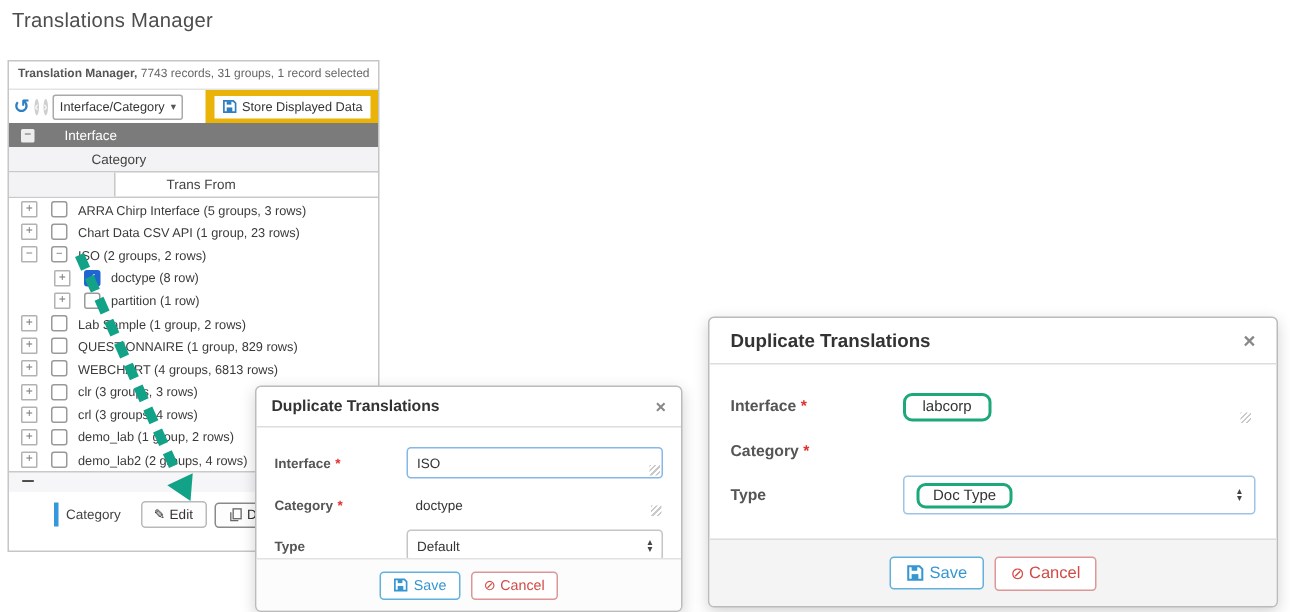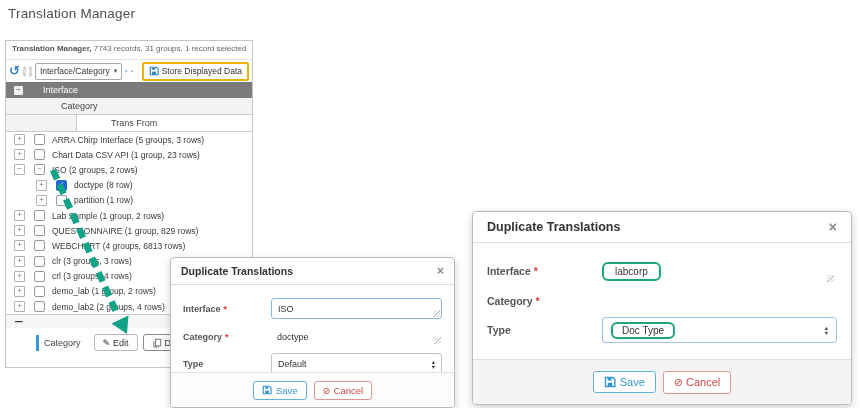--- a/index.html
+++ b/index.html
@@ -12,21 +12,21 @@
   .panel{position:absolute;left:5px;top:40px;width:246px;height:326px;border:1px solid #c6c6c6;background:#fff;}
   .summary{height:15px;padding:3px 6px 0 6px;font-size:8px;color:#666;border-bottom:1px solid #e3e3e3;white-space:nowrap;overflow:hidden;}
   .summary b{color:#555;text-align:center;}
   .toolbar{height:20px;display:flex;align-items:center;gap:3px;padding:1px 3px;white-space:nowrap;overflow:hidden;}
   .undo{color:#2e7fc2;font-size:13px;font-weight:bold;line-height:12px;cursor:pointer;}
   .navbtn{width:11px;height:11px;border-radius:50%;background:#cfcfcf;color:#f4f4f4;font-size:9px;line-height:10px;text-align:center;font-weight:bold;}
   .viewsel{display:flex;align-items:center;gap:4px;border:1px solid #a9a9a9;border-radius:2px;background:#fff;
            font-size:8.5px;color:#333;padding:1px 4px;height:13px;}
   .viewsel .caret{font-size:7px;color:#555;}
   .icon-svg{display:inline-block;vertical-align:middle;}
-  .storebtn{display:flex;align-items:center;gap:3px;border:2px solid #eab308;border-radius:2px;background:#fff;
+  .storebtn{display:flex;align-items:center;gap:3px;border:6px solid #eab308;border-radius:2px;background:#fff;
             font-size:8.5px;color:#333;padding:1px 5px;height:13px;margin-left:6px;}
 
   .hdr-interface{height:16px;background:#7b7b7b;color:#fff;font-size:9px;display:flex;align-items:center;padding-left:8px;}
   .hdr-interface .colbox{margin-right:20px;}
   .colbox{width:9px;height:9px;background:#ededed;color:#555;font-size:8px;line-height:8px;text-align:center;border-radius:1px;flex:0 0 auto;}
   .hdr-category{height:16px;background:#f3f3f5;border-bottom:1px solid #c9c9c9;font-size:9px;color:#444;display:flex;align-items:center;padding-left:55px;}
   .hdr-trans{height:16px;border-bottom:1px solid #c9c9c9;font-size:9px;color:#444;display:flex;align-items:stretch;gap:31px;}
   .hdr-trans .cell1{width:70px;background:#f3f3f5;border-right:1px solid #c9c9c9;}
   .hdr-trans .cell2{display:flex;align-items:center;padding-left:3px;}
 
@@ -98,21 +98,21 @@
   .m2-plain .grip{right:3px;bottom:2px;}
   .hl{border:2px solid #1ca878;border-radius:6px;padding:2px 11px;font-size:10px;color:#333;background:#fff;}
   .m2-select{flex:1;height:24px;border:1px solid #9dc3e6;border-radius:3px;display:flex;align-items:center;padding:0 8px;justify-content:flex-end;}
   .m2-select .hl{padding:1px 9px;}
   #modal2 .m-footer{height:44px;background:#f4f4f4;border-top:1px solid #ddd;}
   #modal2 .btn-save,#modal2 .btn-cancel{font-size:11px;padding:4px 10px;}
 </style>
 </head>
 <body>
 
-<div class="page-title">Translation Manager</div>
+<div class="page-title">Translations Manager</div>
 
 <div class="panel">
 
   <div class="summary">
     <b>Translation Manager,</b><span> 7743 records, 31 groups, 1 record selected</span>
   </div>
 
   <div class="toolbar">
     <span class="undo">↺</span>
     <span class="navbtn">‹</span>

